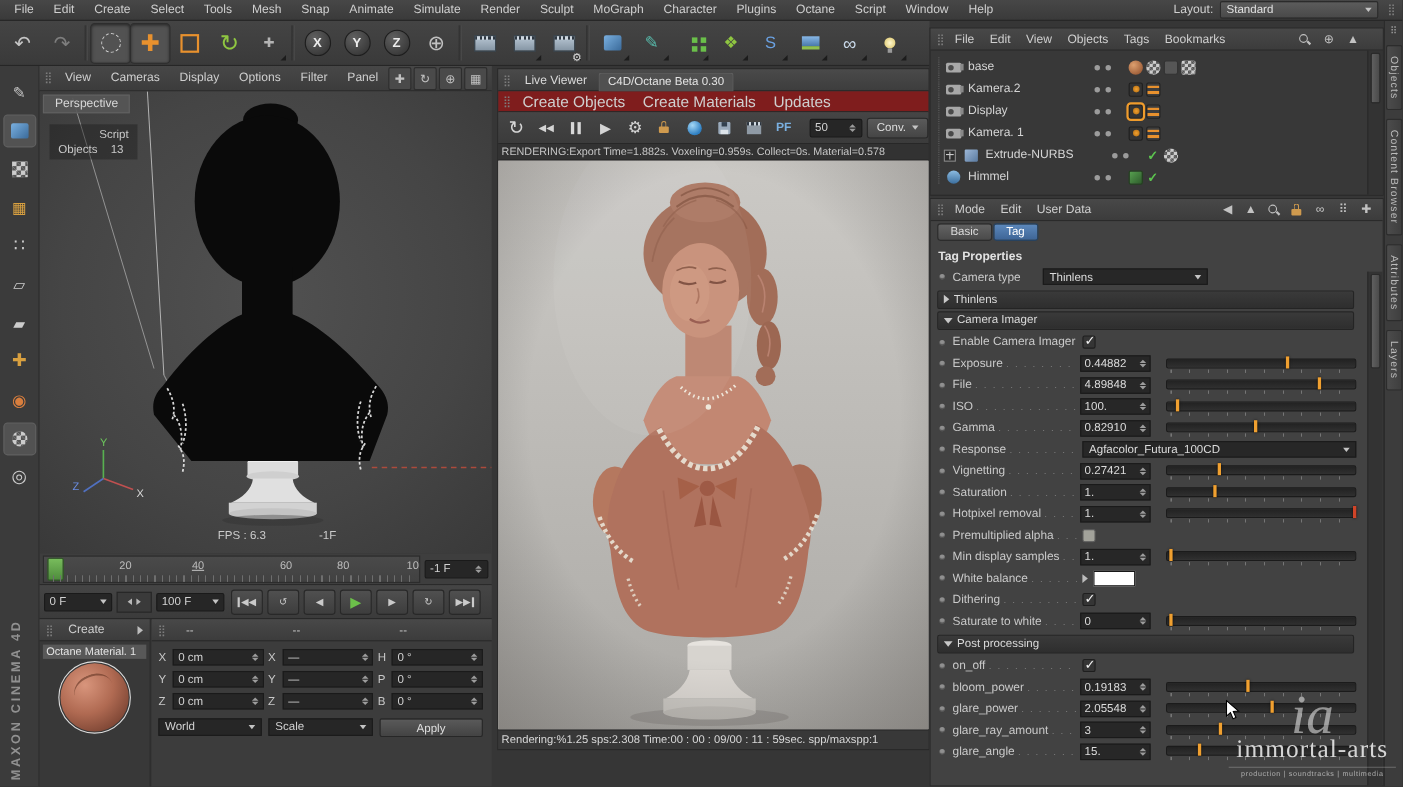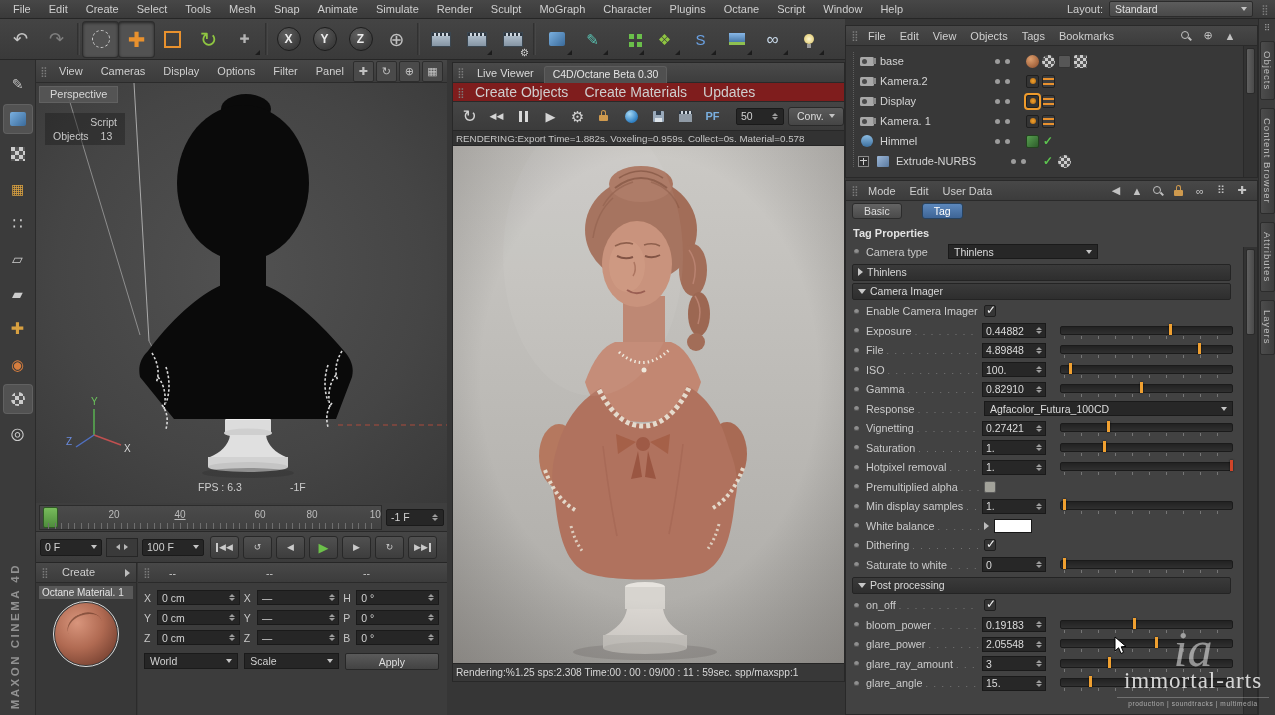--- a/index.html
+++ b/index.html
@@ -181,21 +181,21 @@
   .c-checkmark::before{content:"✓";position:absolute;left:1px;top:-1px;color:#5cc44f;font-size:12px;font-weight:bold}
   .om-scroll{position:absolute;right:0;top:20px;bottom:0;width:13px;background:#333;border-left:1px solid #292929}
   .om-scroll .sh{margin:2px;height:44px;background:linear-gradient(90deg,#606060,#4a4a4a);border:1px solid #2a2a2a;border-radius:2px}
 
   
   #attributes{position:absolute;left:845px;top:180px;width:413px;height:535px;background:#424242;border:1px solid #292929;box-sizing:border-box;overflow:hidden}
   .am-menu{height:20px;background:linear-gradient(#484848,#3c3c3c);border-bottom:1px solid #2a2a2a;display:flex;align-items:center;padding:0 3px;box-sizing:border-box}
   .am-menu .menu-item{padding:1px 7px}
   .am-icons{margin-left:auto;display:flex;gap:5px;padding-right:4px}
   .am-title{height:24px;display:flex;align-items:center;gap:7px;padding:0 7px;font-size:11.5px;color:#e4e4e4}
-  .am-tabs{height:20px;display:flex;gap:20px;padding:0 6px;align-items:center}
+  .am-tabs{height:20px;display:flex;gap:1px;padding:0 6px;align-items:center}
   .tab{height:16px;padding:0 11px;background:linear-gradient(#636363,#4a4a4a);border:1px solid #2c2c2c;border-radius:3px;font-size:10.5px;color:#dcdcdc;display:flex;align-items:center;box-sizing:border-box}
   .tab.active{background:linear-gradient(#5c88bc,#3e6596);color:#fff;border-color:#27425f}
   .am-sec-title{padding:6px 7px 3px;font-weight:bold;font-size:11px;color:#e2e2e2}
   .am-body{padding:0 24px 0 4px}
   .secbar{height:15px;margin:2px 2px;background:linear-gradient(#3a3a3a,#2e2e2e);border:1px solid #242424;border-radius:2px;display:flex;align-items:center;padding:0 5px;font-size:10.5px;color:#dadada;gap:4px}
   .tri{width:0;height:0;flex:none}
   .tri.r{border-top:4px solid transparent;border-bottom:4px solid transparent;border-left:5px solid #c8c8c8}
   .tri.d{border-left:4px solid transparent;border-right:4px solid transparent;border-top:5px solid #c8c8c8}
   .prow{height:19.5px;display:flex;align-items:center;padding-left:4px}
   .pdot{width:5px;height:5px;border-radius:50%;background:#909090;margin-right:7px;flex:none;box-shadow:inset 0 -1px 1px rgba(0,0,0,.45)}
@@ -1075,49 +1075,49 @@
           <i class="vdot"></i>
         </span>
     <span class="otags">
       <i class="chip c-octcam"></i>
       <i class="chip c-film"></i>
 
     </span>
   </div>
 
   <div class="orow">
+    <i class="oexp show"></i>
+    <span class="oiconbox">
+          <i class="i-extrude"></i>
+        </span>
+    <span class="oname">Extrude-NURBS</span>
+    <span class="ovis">
+          <i class="vdot"></i>
+          <i class="vdot"></i>
+        </span>
+    <span class="otags">
+      <i class="chip c-checkmark"></i>
+      <i class="chip c-ball-check"></i>
+
+    </span>
+  </div>
+
+  <div class="orow">
 
     <span class="oiconbox">
           <i class="i-sky"></i>
         </span>
     <span class="oname">Himmel</span>
     <span class="ovis">
           <i class="vdot"></i>
           <i class="vdot"></i>
         </span>
     <span class="otags">
       <i class="chip c-skytag"></i>
       <i class="chip c-checkmark"></i>
-
-    </span>
-  </div>
-
-  <div class="orow">
-    <i class="oexp show"></i>
-    <span class="oiconbox">
-          <i class="i-extrude"></i>
-        </span>
-    <span class="oname">Extrude-NURBS</span>
-    <span class="ovis">
-          <i class="vdot"></i>
-          <i class="vdot"></i>
-        </span>
-    <span class="otags">
-      <i class="chip c-checkmark"></i>
-      <i class="chip c-ball-check"></i>
 
     </span>
   </div>
 </div>
   <div class="om-scroll">
       <div class="sh"></div>
     </div>
 </div>
 
 <div id="attributes">

